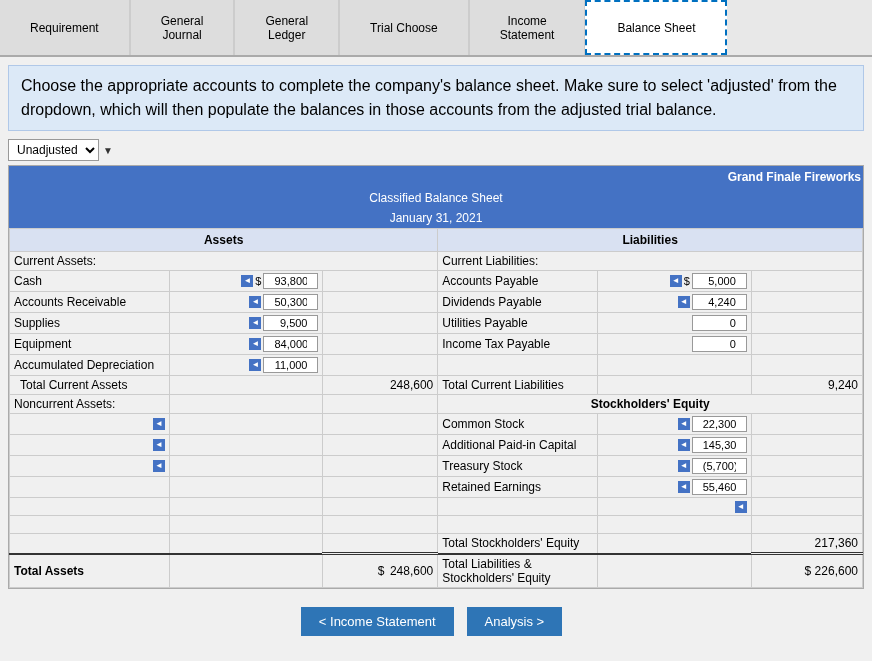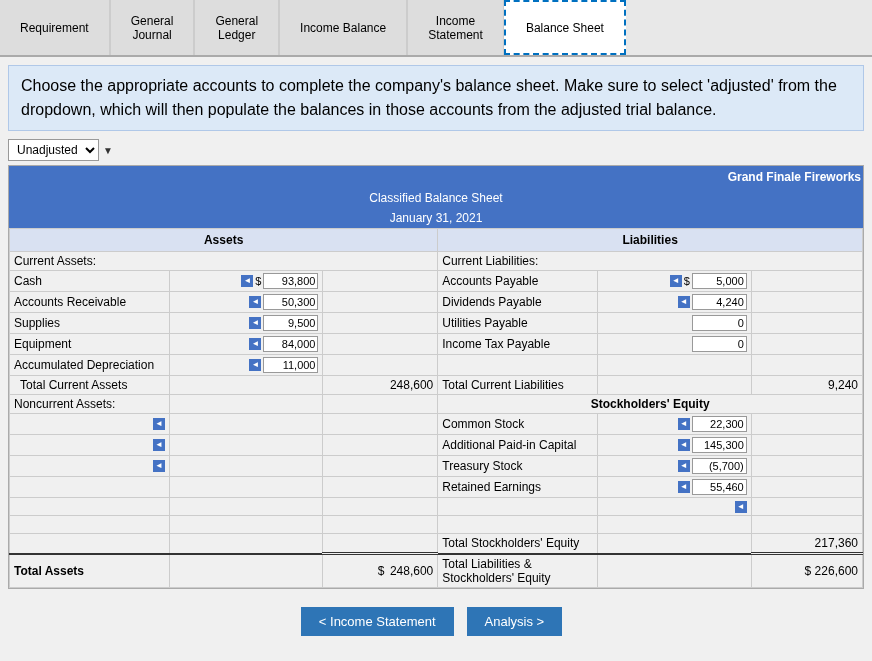--- a/index.html
+++ b/index.html
@@ -1,21 +1,21 @@
 <!DOCTYPE html>
 <html><head>
   <meta charset="utf-8">
   <style>
     * { box-sizing: border-box; margin: 0; padding: 0; }
     body { font-family: Arial, sans-serif; font-size: 12px; background: #f0f0f0; width: 872px; }
 
     
     .tabs { display: flex; background: #e8e8e8; border-bottom: 2px solid #aaa; }
     .tab {
-      padding: 8px 20px;
+      padding: 8px 30px;
       cursor: pointer;
       border-right: 1px solid #ccc;
       border-left: 1px solid #ccc;
       background: #ddd;
       font-size: 12px;
       text-align: center;
       min-height: 55px;
       display: flex;
       align-items: center;
       justify-content: center;
@@ -110,21 +110,21 @@
       align-items: center;
       justify-content: flex-end;
       gap: 2px;
     }
     .input-box {
       border: 1px solid #999;
       background: #fff;
       width: 55px;
       font-size: 11px;
       text-align: right;
-      padding: 1px 2px;
+      padding: 1px 10px;
     }
     .dollar-sign { font-size: 11px; }
 
     .select-icon {
       display: inline-block;
       width: 12px;
       height: 12px;
       background: #4472c4;
       color: #fff;
       font-size: 8px;
@@ -163,21 +163,21 @@
   <div class="tab">
     <span>Requirement</span>
   </div>
   <div class="tab" style="white-space:pre-line; text-align:center;">
     <span>General<br>Journal</span>
   </div>
   <div class="tab">
     <span>General<br>Ledger</span>
   </div>
   <div class="tab">
-    <span>Income Balance</span>
+    <span>Trial Choose</span>
   </div>
   <div class="tab">
     <span>Income<br>Statement</span>
   </div>
   <div class="tab selected-dashed">
     <span>Balance Sheet</span>
   </div>
 </div>
 
 <div class="info-box">

